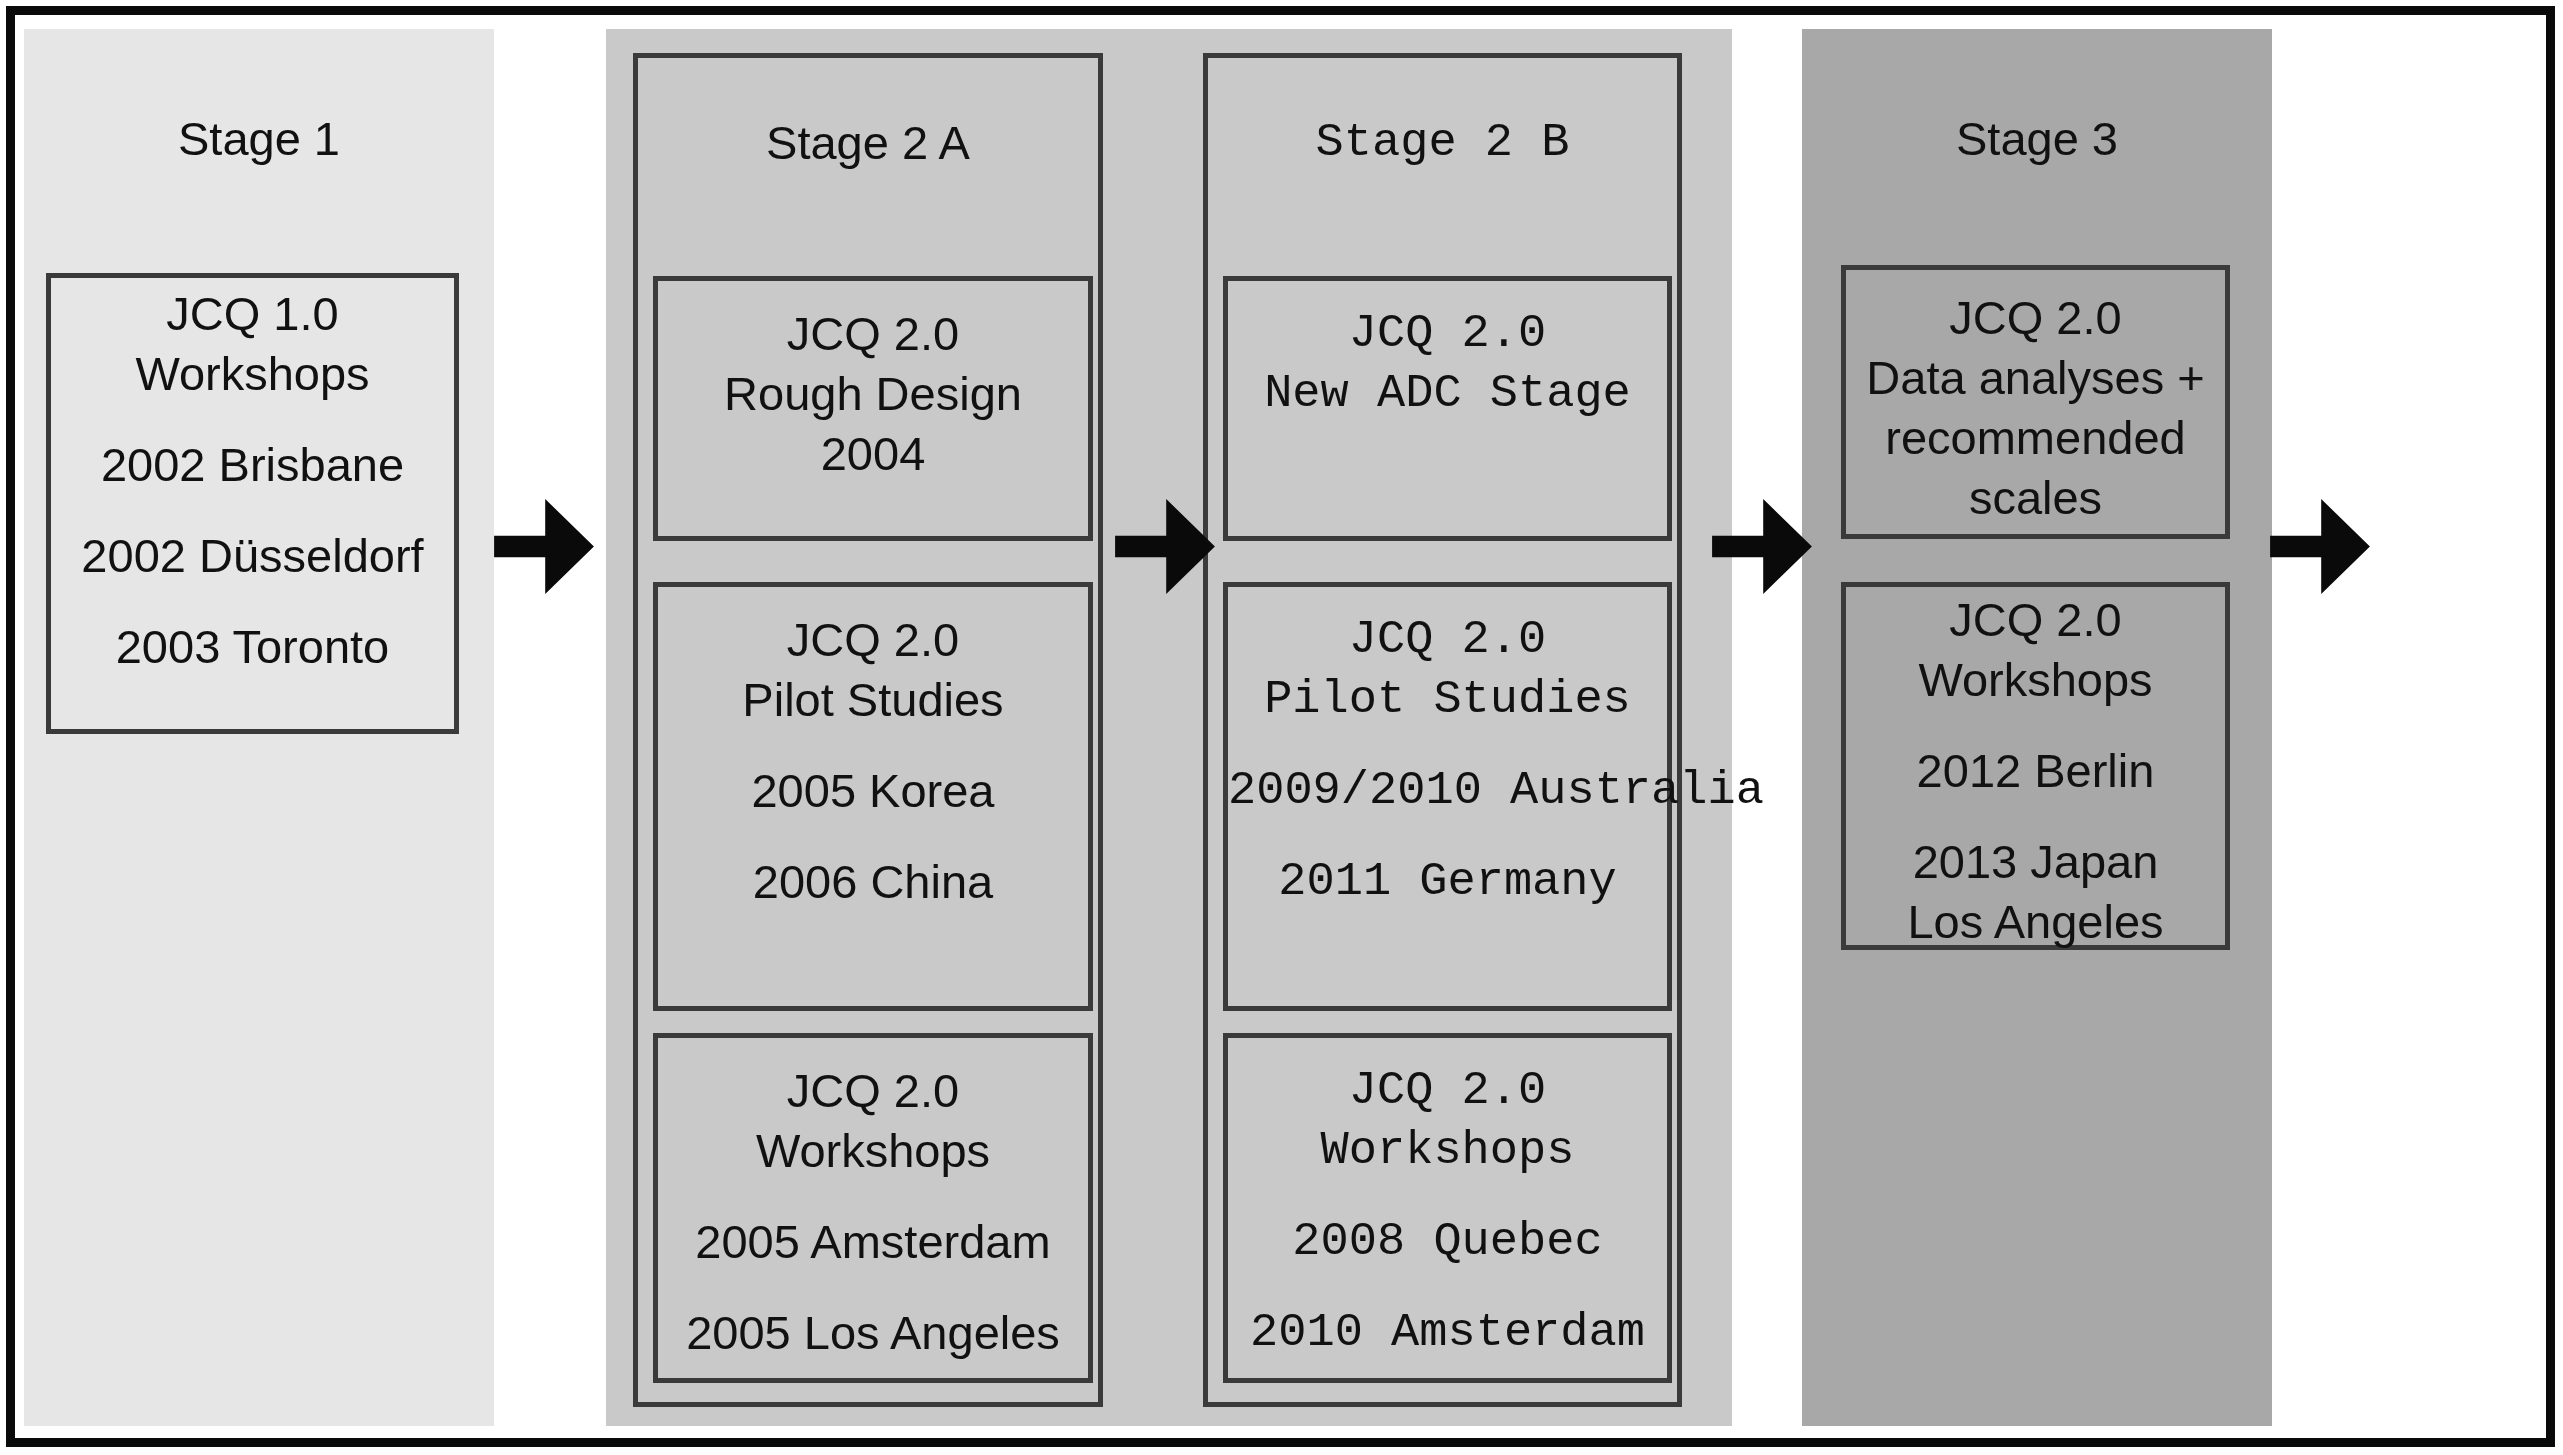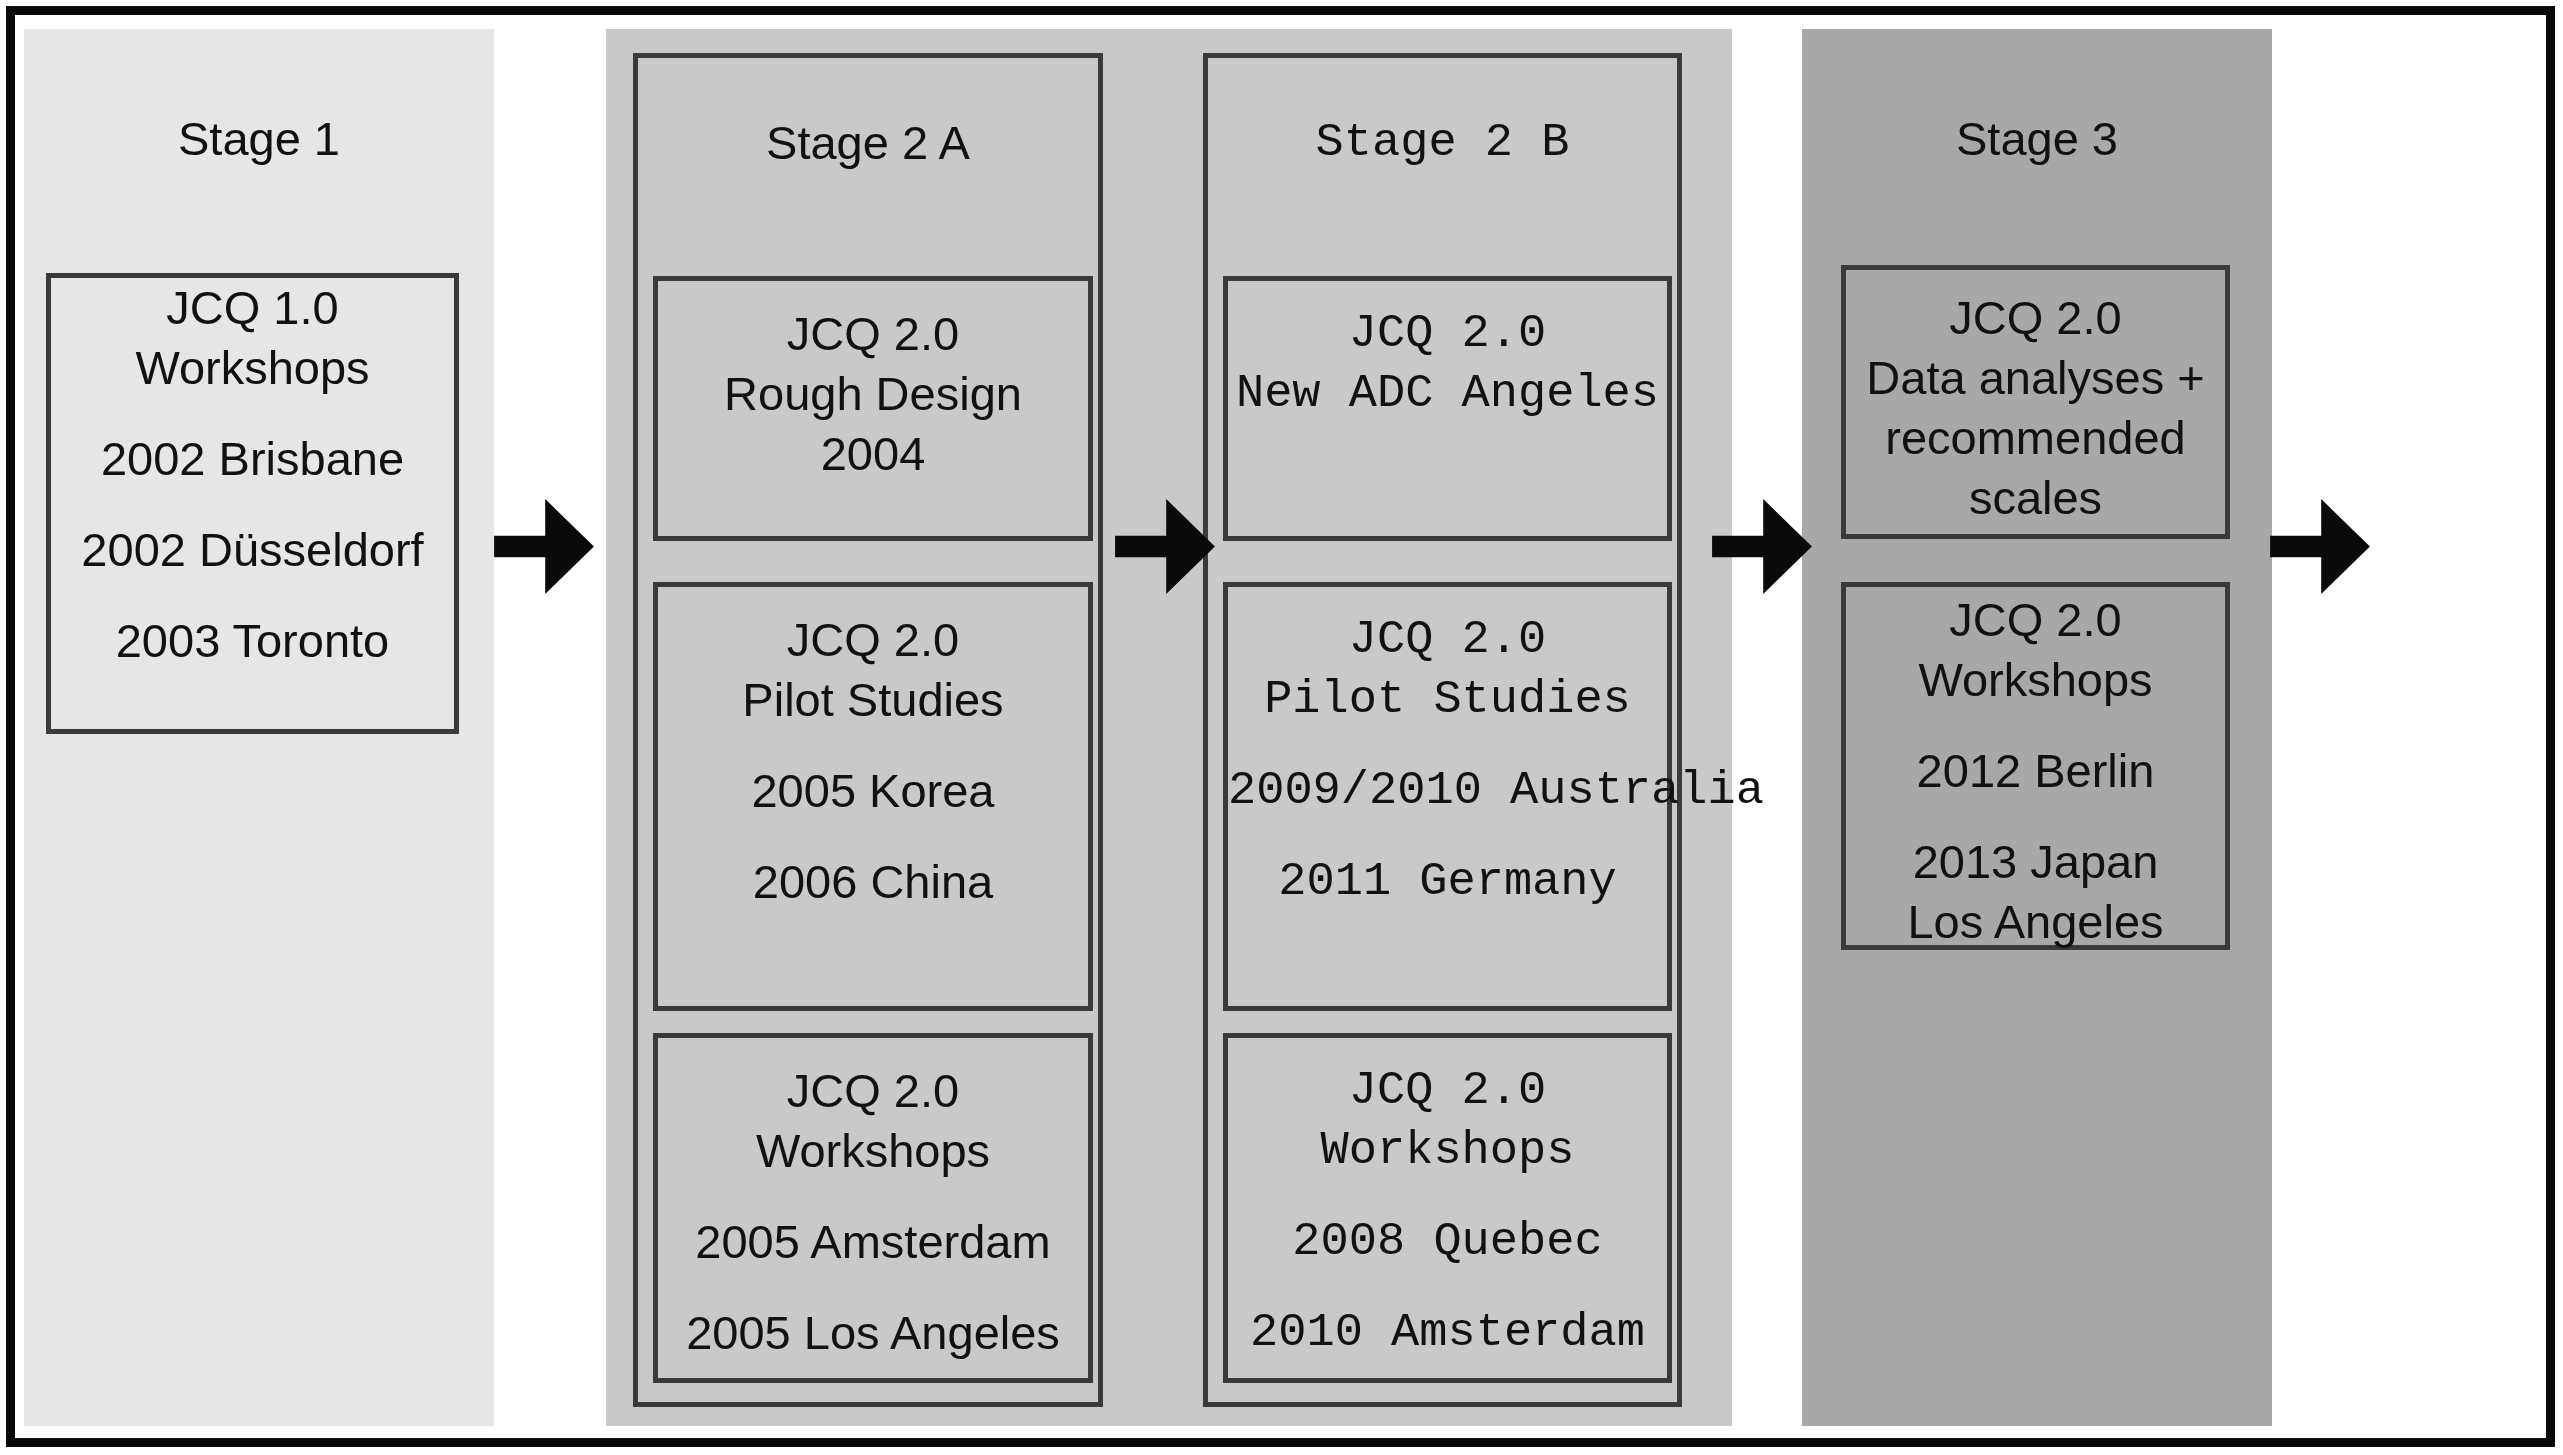--- a/index.html
+++ b/index.html
@@ -41,21 +41,21 @@
     position: absolute;
     border: 5.4px solid var(--box-border, #3a3a3a);
     box-sizing: border-box;
   }
   .ln {
     height: 60px; line-height: 60px;
     font-size: 47px; text-align: center; white-space: nowrap;
   }
   .ln:empty { height: 31px; }
   
-  .box.s1b { left: 22px; top: 244px; width: 413px; height: 461px; }
+  .box.s1b { left: 22px; top: 244px; width: 413px; height: 461px; padding-top: 6px; }
   
   .box.r1 { top: 218px;  height: 265px; padding-top: 23px; }
   .box.r2 { top: 524px;  height: 429px; padding-top: 23px; }
   .box.r3 { top: 975px; height: 350px; padding-top: 23px; }
   .subcol.a .box { left: 15px; width: 440px; }
   .subcol.b .box { left: 15px; width: 449px; }
   
   .box.t1 { left: 39px; top: 236px; width: 389px; height: 274px; padding-top: 18px; }
   .box.t2 { left: 39px; top: 553px; width: 389px; height: 368px; padding-top: 3px; }
   
@@ -115,21 +115,21 @@
         <div class="ln">2005 Amsterdam</div>
         <div class="ln"></div>
         <div class="ln">2005 Los Angeles</div>
       </div>
     </div>
 
     <div class="subcol b">
       <div class="title">Stage 2 B</div>
       <div class="box r1">
         <div class="ln">JCQ 2.0</div>
-        <div class="ln">New ADC Angeles</div>
+        <div class="ln">New ADC Stage</div>
       </div>
       <div class="box r2">
         <div class="ln">JCQ 2.0</div>
         <div class="ln">Pilot Studies</div>
         <div class="ln"></div>
         <div class="ln">2009/2010 Australia</div>
         <div class="ln"></div>
         <div class="ln">2011 Germany</div>
       </div>
       <div class="box r3">

